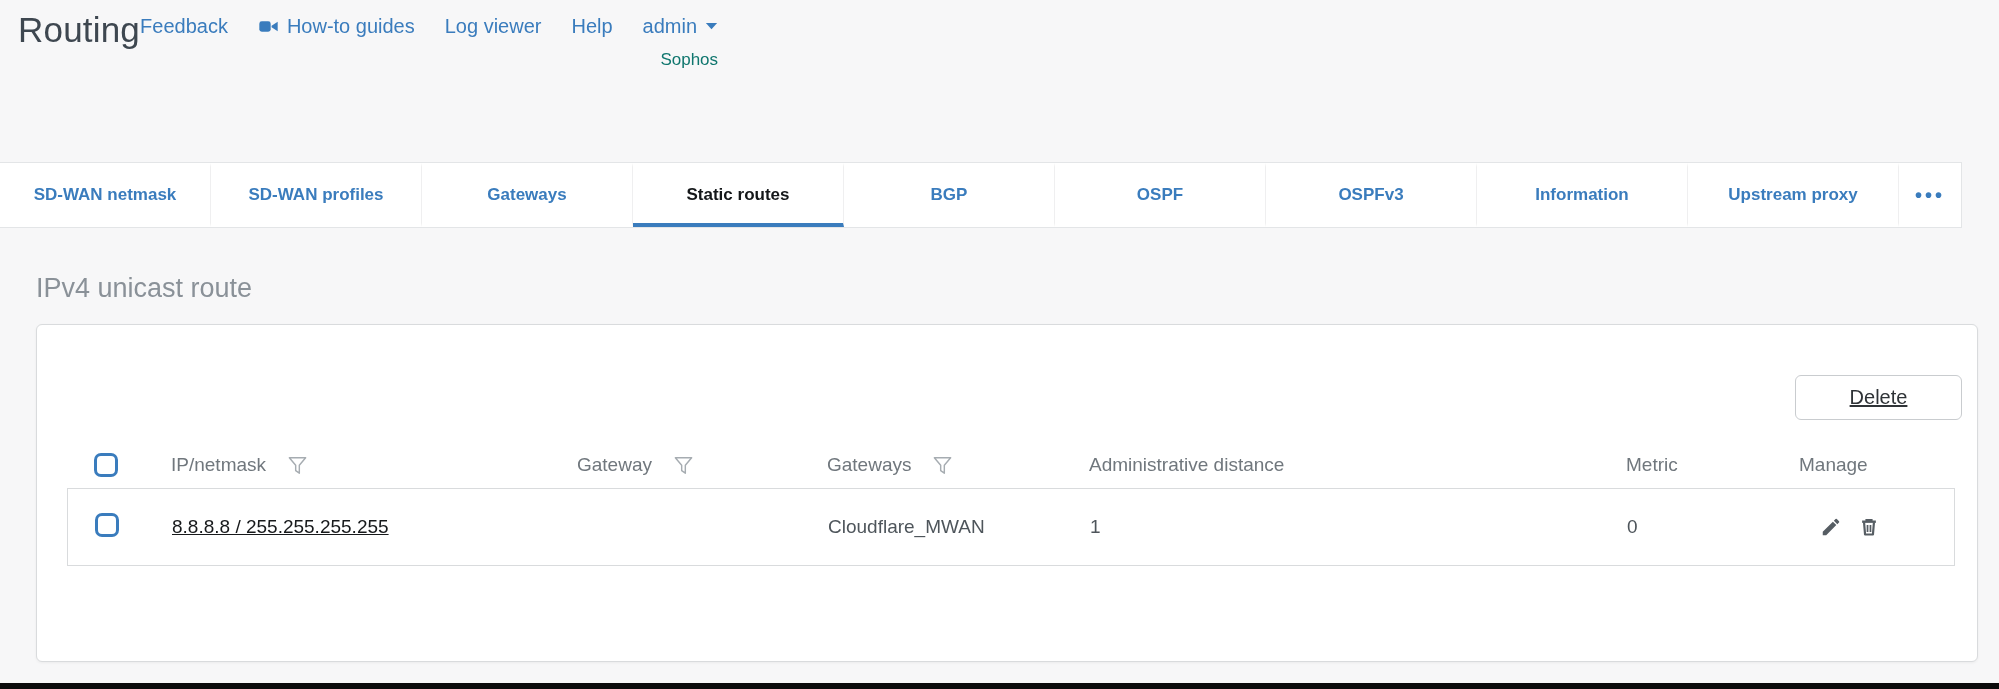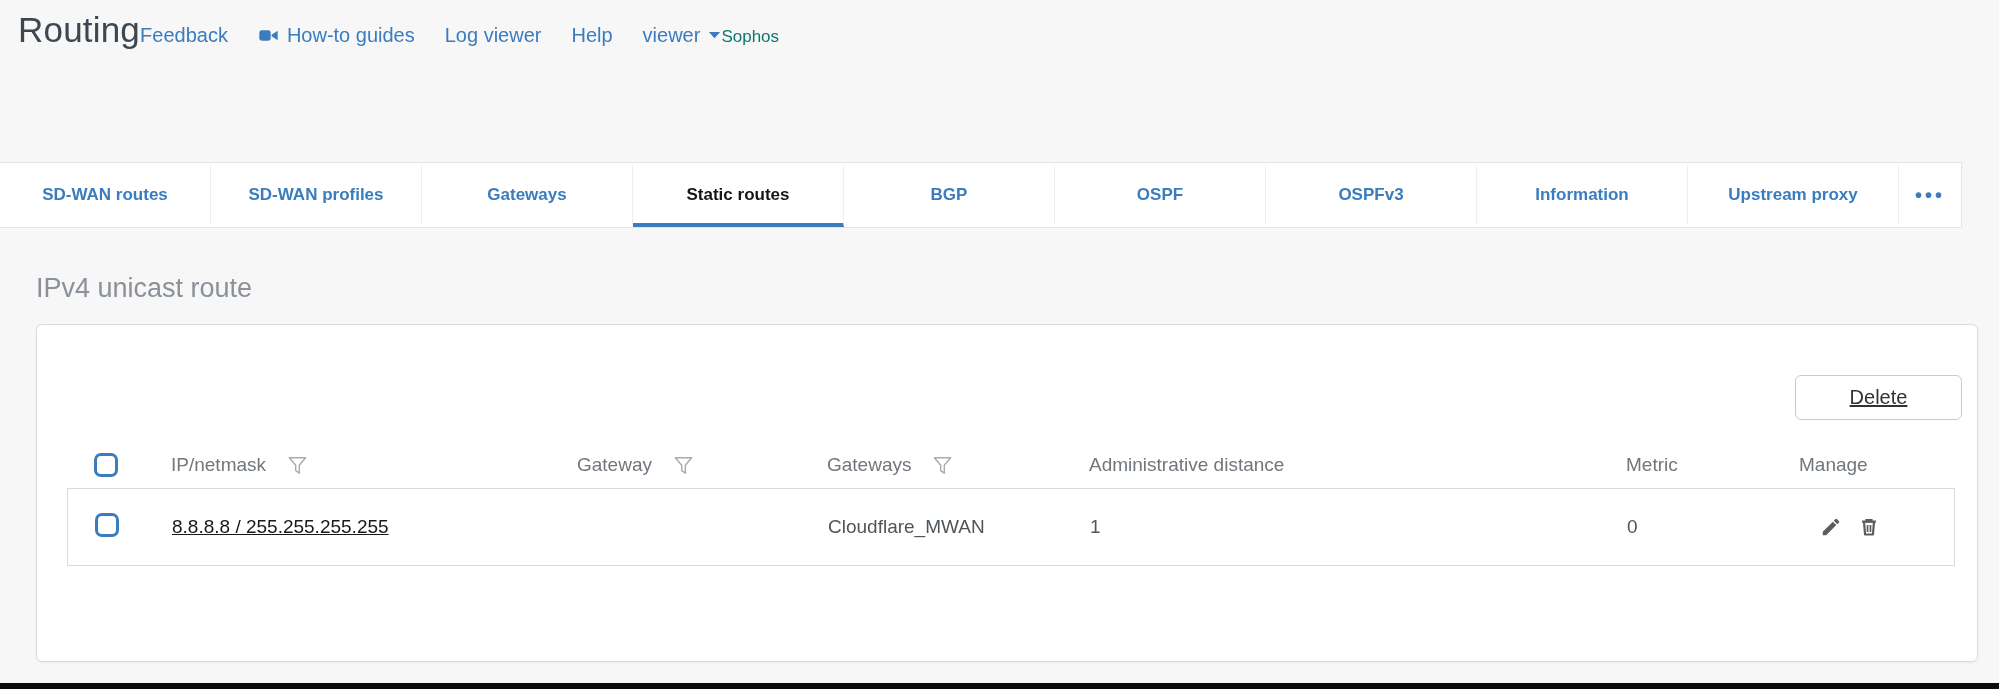--- a/index.html
+++ b/index.html
@@ -18,21 +18,21 @@
     align-items: flex-start;
     height: 162px;
     padding: 10px 38px 0 18px;
   }
   .page-title {
     font-size: 35px;
     font-weight: 400;
     color: #3e4750;
     letter-spacing: 0.2px;
   }
-  .topnav { display: flex; flex-direction: row; align-items: flex-end; padding-top: 5px; }
+  .topnav { display: flex; flex-direction: column; align-items: flex-end; padding-top: 5px; }
   .topnav-links { display: flex; align-items: center; gap: 30px; }
   .topnav-link {
     display: inline-flex; align-items: center; gap: 8px;
     color: #3a7cbd; font-size: 20px; text-decoration: none; cursor: pointer;
   }
   .brand { color: #0f766e; font-size: 17px; margin-top: 12px; }
 
   
   .tabbar {
     display: flex;
@@ -156,33 +156,33 @@
           </svg>
           <span>How-to guides</span>
         </a>
         <a class="topnav-link">
           <span>Log viewer</span>
         </a>
         <a class="topnav-link">
           <span>Help</span>
         </a>
         <a class="topnav-link">
-          <span>viewer</span>
+          <span>admin</span>
           <svg viewBox="0 0 12 8" width="13" height="9">
             <path d="M0.8 0.8l5.2 5.8 5.2-5.8z" fill="#3a7cbd"></path>
           </svg>
         </a>
       </div>
     <div class="brand">Sophos</div>
   </div>
 </header>
 
 <nav class="tabbar" id="tabbar">
   <div class="tab">
-      <span>SD-WAN routes</span>
+      <span>SD-WAN netmask</span>
     </div>
     <div class="tab">
       <span>SD-WAN profiles</span>
     </div>
     <div class="tab">
       <span>Gateways</span>
     </div>
     <div class="tab active">
       <span>Static routes</span>
     </div>

